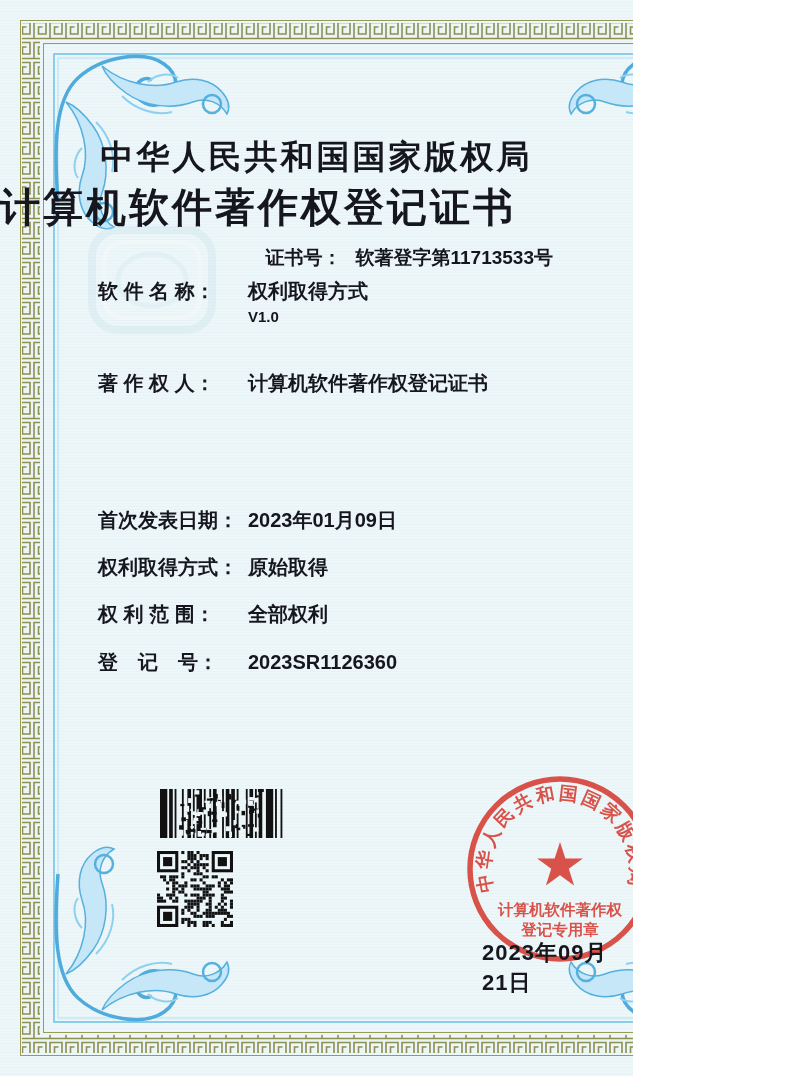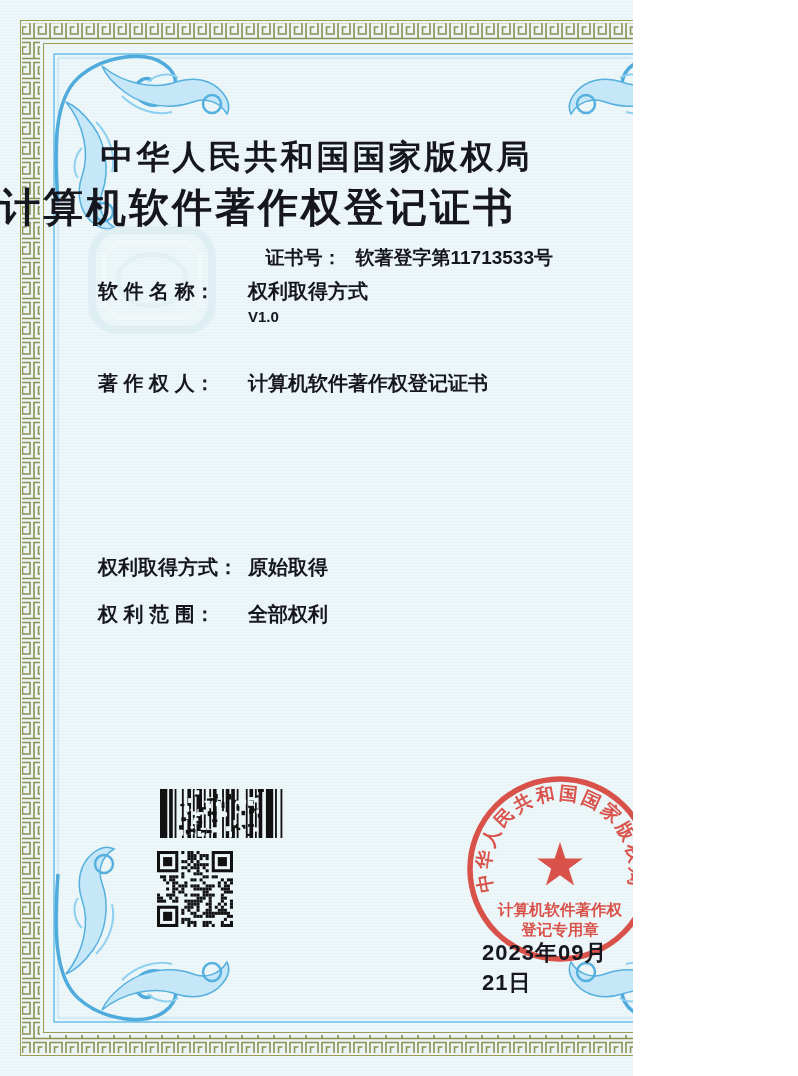--- a/index.html
+++ b/index.html
@@ -88,29 +88,35 @@
   <div class="row" style="top:278px">
     <span class="lbl">软 件 名 称：</span><span class="val">权利取得方式</span>
   </div>
   <div class="version">V1.0</div>
 
   <div class="row" style="top:370px">
     <span class="lbl">著 作 权 人：</span><span class="val">计算机软件著作权登记证书</span>
   </div>
 
 
+  <div class="row" style="top:507px">
+    <span class="lbl">首次发表日期：</span><span class="val">2023年01月09日</span>
+  </div>
 
   <div class="row" style="top:601px">
     <span class="lbl">权 利 范 围：</span><span class="val">全部权利</span>
   </div>
 
   <div class="row" style="top:554px">
     <span class="lbl">权利取得方式：</span><span class="val">原始取得</span>
   </div>
 
+  <div class="row" style="top:649px">
+    <span class="lbl">登　记　号：</span><span class="val">2023SR1126360</span>
+  </div>
 
 
   <svg class="barcode" id="barcode-svg" width="126" height="49">
       <rect x="0" y="0" width="7.304347826086956" height="49" fill="#111"></rect>
       <rect x="9.130434782608695" y="0" width="3.652173913043478" height="49" fill="#111"></rect>
       <rect x="14.608695652173912" y="0" width="1.826086956521739" height="49" fill="#111"></rect>
       <rect x="21.913043478260867" y="0" width="1.826086956521739" height="49" fill="#111"></rect>
       <rect x="27.391304347826086" y="0" width="3.652173913043478" height="49" fill="#111"></rect>
       <rect x="32.869565217391305" y="0" width="1.826086956521739" height="49" fill="#111"></rect>
       <rect x="36.52173913043478" y="0" width="5.478260869565217" height="49" fill="#111"></rect>

